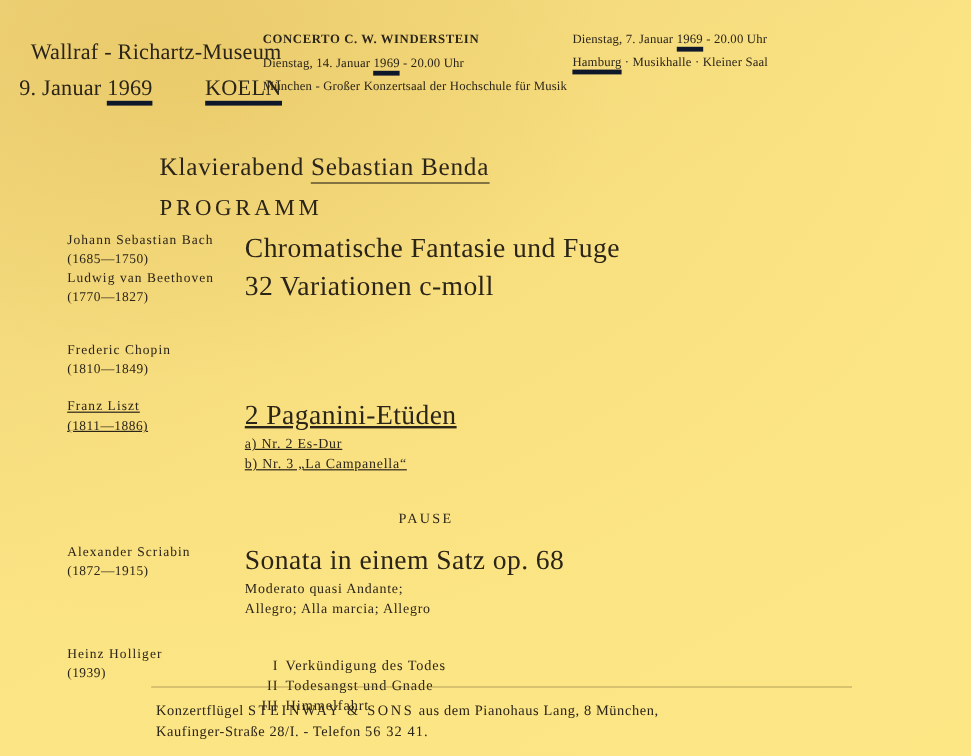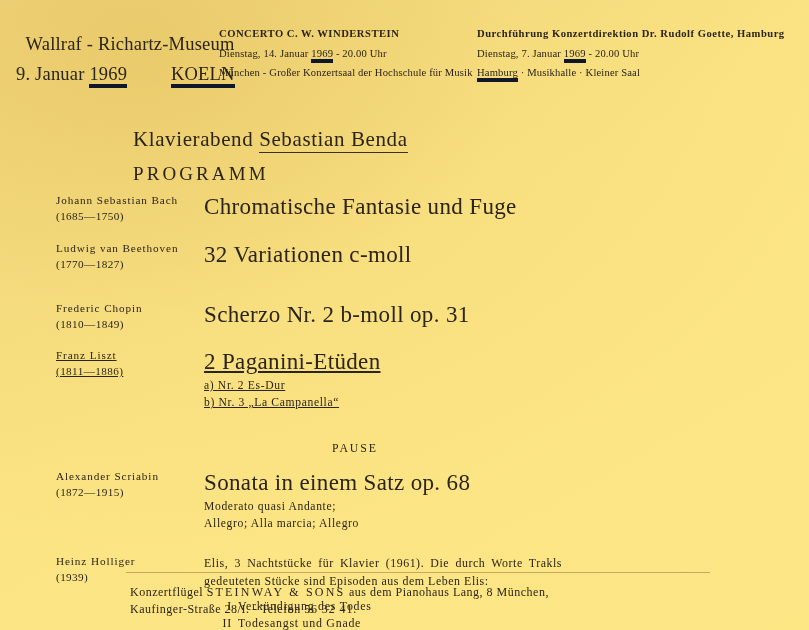--- a/index.html
+++ b/index.html
@@ -227,21 +227,20 @@
       </span>
     </div>
 
     <div class="hdr-block hdr-mid">
       <span class="hdr-title">CONCERTO C. W. WINDERSTEIN</span>
       <span class="hdr-line"><span>Dienstag, 14. Januar </span><span class="u">1969</span><span> - 20.00 Uhr</span></span>
       <span class="hdr-line">München - Großer Konzertsaal der Hochschule für Musik</span>
     </div>
 
     <div class="hdr-block hdr-right">
-      <span class="hdr-title">Durchführung Konzertdirektion Dr. Rudolf Goette, Hamburg</span>
       <span class="hdr-line"><span>Dienstag, 7. Januar </span><span class="u">1969</span><span> - 20.00 Uhr</span></span>
       <span class="hdr-line"><span class="u">Hamburg</span><span> · Musikhalle · Kleiner Saal</span></span>
     </div>
 
   </div>
 
   <div class="title-wrap">
     <div class="main-title"><span>Klavierabend </span><span class="name">Sebastian Benda</span></div>
   </div>
   <div class="programm">PROGRAMM</div>
@@ -251,37 +250,34 @@
     <div class="entry" style="margin-top:0;">
       <div class="composer">
         <span>Johann Sebastian Bach</span>
         <span class="dates">(1685—1750)</span>
       </div>
       <div class="works">
         <div class="work-title">Chromatische Fantasie und Fuge</div>
       </div>
     </div>
 
-    <div class="entry" style="margin-top:16px;">
+    <div class="entry" style="">
       <div class="composer">
         <span>Ludwig van Beethoven</span>
         <span class="dates">(1770—1827)</span>
       </div>
       <div class="works">
         <div class="work-title">32 Variationen c-moll</div>
       </div>
     </div>
 
     <div class="entry" style="margin-top:28px;">
       <div class="composer">
         <span>Frederic Chopin</span>
         <span class="dates">(1810—1849)</span>
-      </div>
-      <div class="works">
-        <div class="work-title">Scherzo Nr. 2 b-moll op. 31</div>
       </div>
     </div>
 
     <div class="entry" style="margin-top:16px;text-decoration:underline;">
       <div class="composer">
         <span>Franz Liszt</span>
         <span class="dates">(1811—1886)</span>
       </div>
       <div class="works">
         <div class="work-title">2 Paganini-Etüden</div>
@@ -305,21 +301,20 @@
         <div class="work-sub">Allegro; Alla marcia; Allegro</div>
       </div>
     </div>
 
     <div class="entry" style="margin-top:22px;">
       <div class="composer">
         <span>Heinz Holliger</span>
         <span class="dates">(1939)</span>
       </div>
       <div class="works">
-        <div class="work-note">Elis, 3 Nachtstücke für Klavier (1961). Die durch Worte Trakls gedeuteten Stücke sind Episoden aus dem Leben Elis:</div>
         <div class="movements">
           <div class="mv">
             <span class="num">I</span>
             <span>Verkündigung des Todes</span>
           </div>
           <div class="mv">
             <span class="num">II</span>
             <span>Todesangst und Gnade</span>
           </div>
           <div class="mv">

